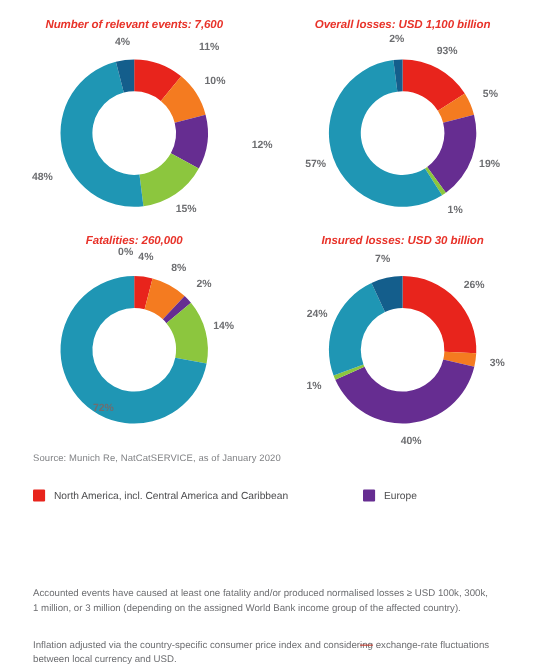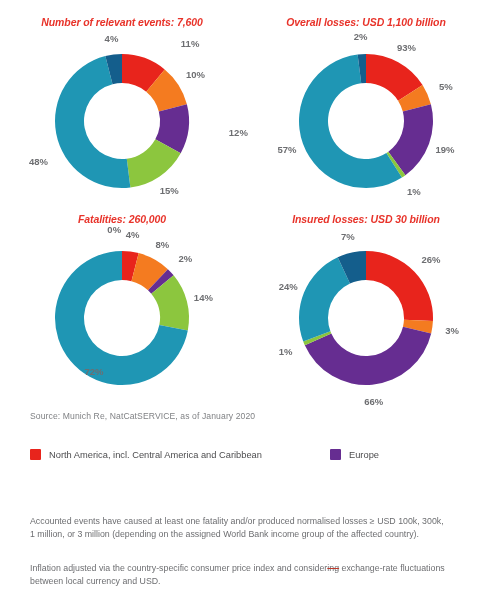--- a/index.html
+++ b/index.html
@@ -73,39 +73,40 @@
     position:absolute;
     left:30px;top:441px;
     width:430px;
     display:grid;
     grid-template-columns:300px 130px;
     grid-auto-rows:19px;
     grid-auto-flow:column;
   }
   .legend-item{
     display:flex;
-    align-items:flex-end;
+    align-items:center;
     gap:8px;
     font-size:9.3px;
     color:#4d4d4f;
   }
   .swatch{
     width:11px;height:11px;
     flex:0 0 11px;
     border-radius:1px;
   }
 
   
   .foot{
     position:absolute;
     left:30px;
     width:420px;
     font-size:8.8px;
     line-height:1.5;
     color:#6d6e71;
+    margin-top:18px;
   }
   .foot-1{top:515px;}
   .foot-2{top:562px;}
   .strike{
     text-decoration:line-through;
     text-decoration-color:#c0392b;
   }
 </style>
 </head>
 <body>
@@ -179,21 +180,21 @@
           <svg width="150" height="150" viewBox="0 0 150 150">
             <path d="M 75 8 A 67 67 0 0 1 141.92708690445494 78.12490615595698 L 112.95864630401921 76.77233483472186 A 38 38 0 0 0 75 37 Z" fill="#e8241c"></path>
             <path d="M 141.92708690445494 78.12490615595698 A 67 67 0 0 1 140.18509533498633 90.48881358170297 L 111.97065108551462 83.78470024036885 A 38 38 0 0 0 112.95864630401921 76.77233483472186 Z" fill="#f47b20"></path>
             <path d="M 140.18509533498633 90.48881358170297 A 67 67 0 0 1 13.820742234682541 102.31480220109316 L 40.301316491312484 90.49197736778417 A 38 38 0 0 0 111.97065108551462 83.78470024036885 Z" fill="#662d91"></path>
             <path d="M 13.820742234682541 102.31480220109316 A 67 67 0 0 1 12.240936216913774 98.45847209582318 L 39.40530710810035 88.30480506927285 A 38 38 0 0 0 40.301316491312484 90.49197736778417 Z" fill="#8cc63e"></path>
             <path d="M 12.240936216913774 98.45847209582318 A 67 67 0 0 1 46.73705285184179 14.252935721136161 L 58.97026878164161 40.54644115527125 A 38 38 0 0 0 39.40530710810035 88.30480506927285 Z" fill="#1f96b4"></path>
             <path d="M 46.73705285184179 14.252935721136161 A 67 67 0 0 1 74.99999999999999 8 L 75 37 A 38 38 0 0 0 58.97026878164161 40.54644115527125 Z" fill="#145e8c"></path>
           </svg>
           <div class="pct" style="left: 140px; top: 16.3143px; text-align: center;">26%</div>
           <div class="pct" style="left: 161.149px; top: 87.1378px;">3%</div>
-          <div class="pct" style="left: 82.7339px; top: 157.639px;">66%</div>
+          <div class="pct" style="left: 82.7339px; top: 157.639px;">40%</div>
           <div class="pct" style="left: -5.50636px; top: 107.981px;">1%</div>
           <div class="pct" style="left: -2.73028px; top: 43.1566px;">24%</div>
           <div class="pct" style="left: 56.8545px; top: -7.01671px;">7%</div>
         </div>
     </div>
 
   </div>
 
   <div class="source">Source: Munich Re, NatCatSERVICE, as of January 2020</div>
 

